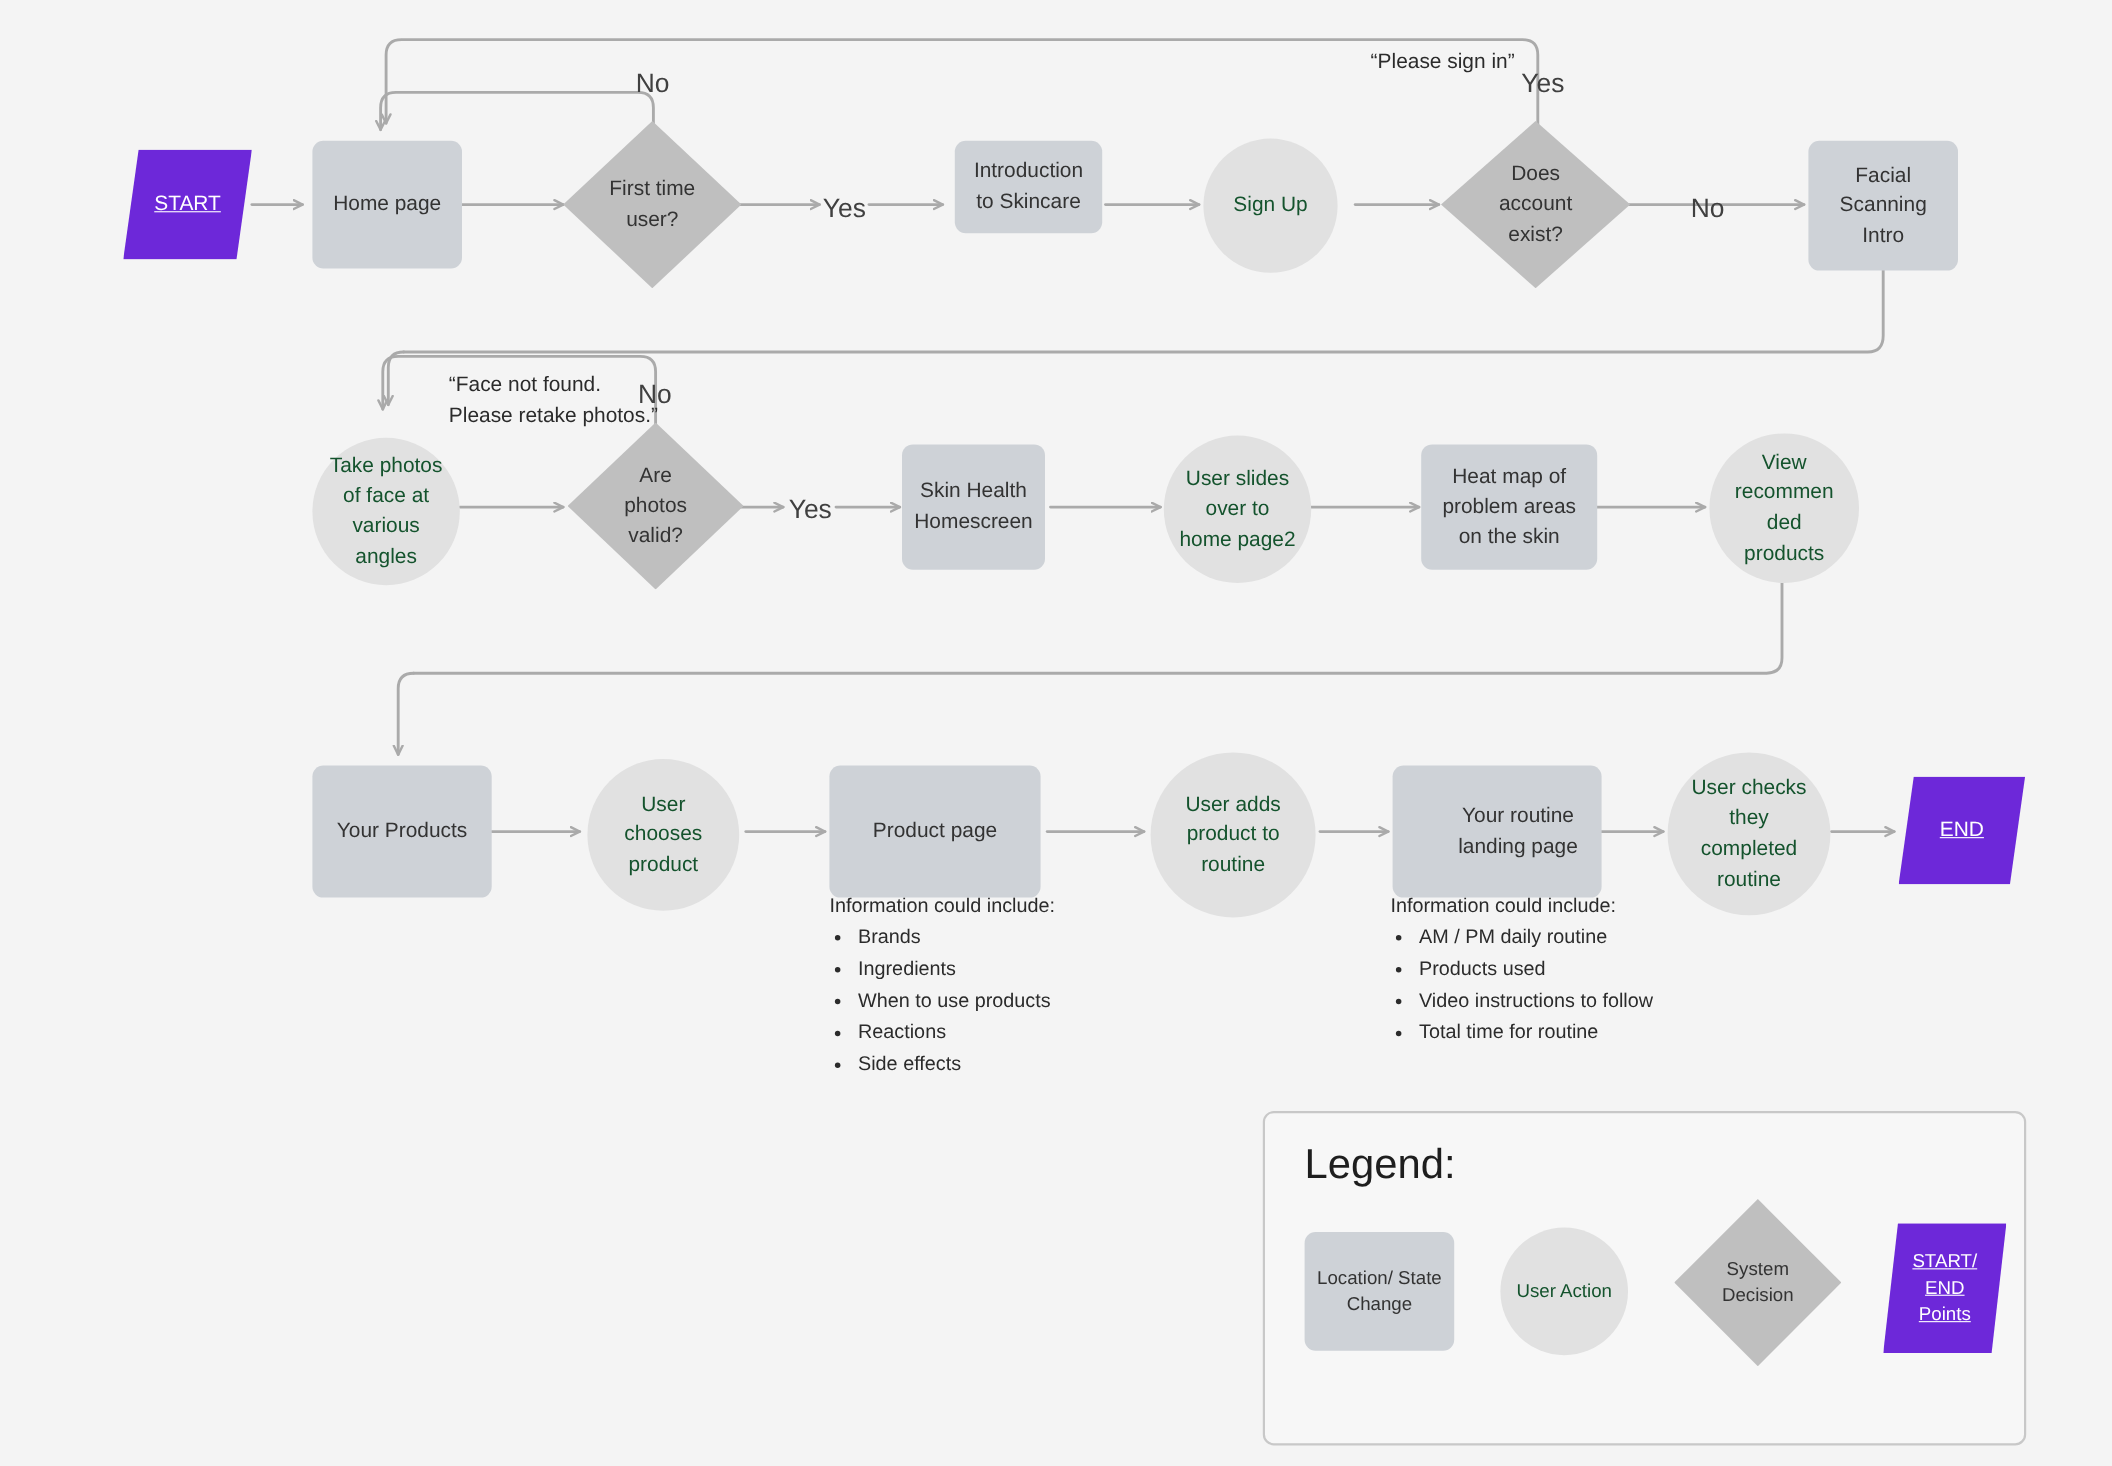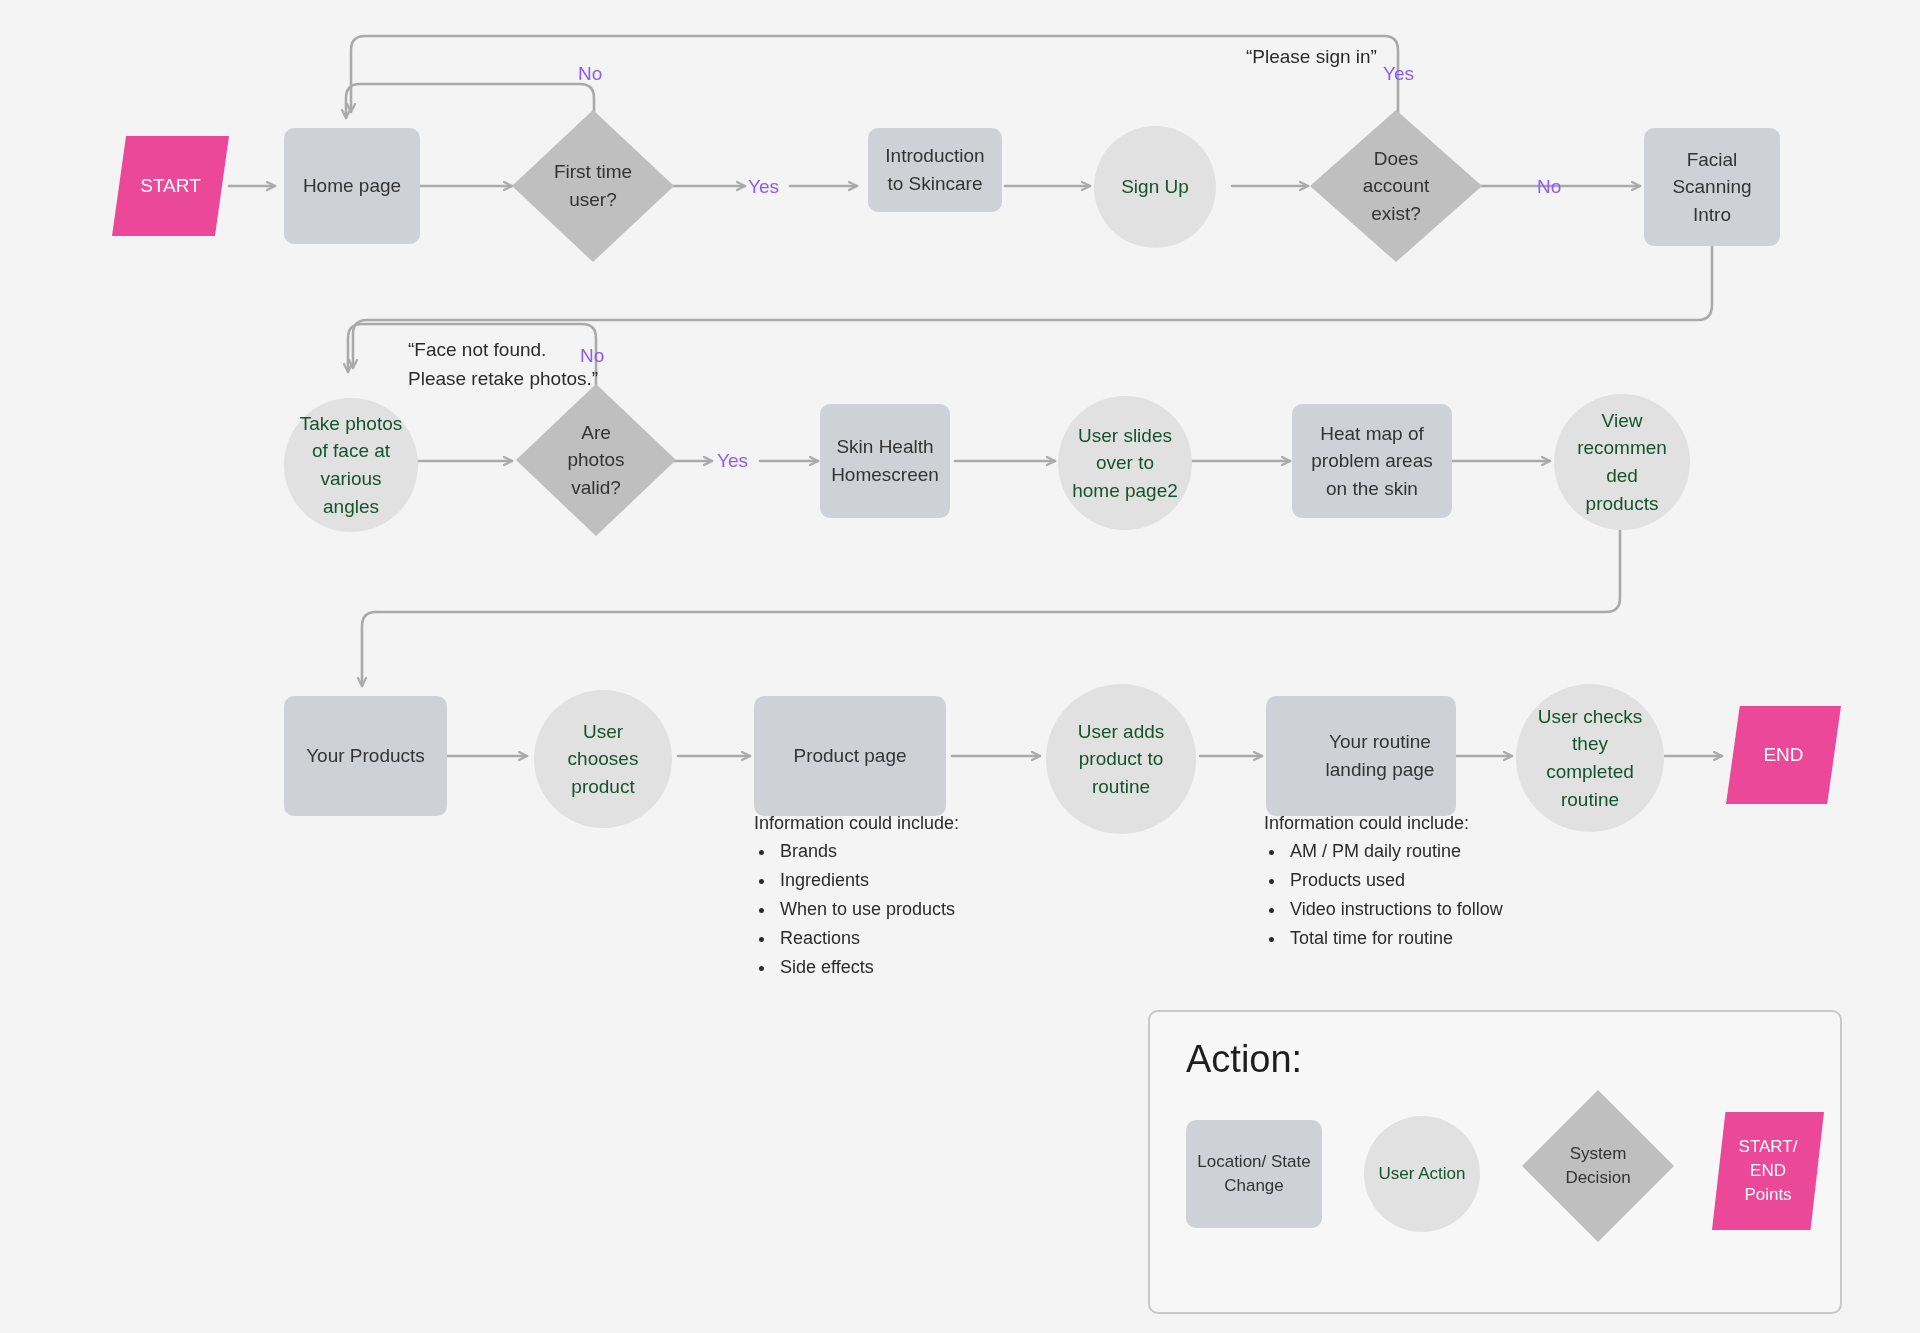--- a/index.html
+++ b/index.html
@@ -14,24 +14,24 @@
   #canvas{position:absolute;left:0;top:0;width:1920px;height:1333px;}
   #edges{position:absolute;left:0;top:0;width:1920px;height:1333px;pointer-events:none;}
 
   .node{position:absolute;display:flex;align-items:center;justify-content:center;
         text-align:center;box-sizing:border-box;line-height:1.45;}
 
   .proc{background:#ced2d7;border-radius:10px;font-size:19px;color:#333;padding:6px 10px;}
   .circ{background:#e1e1e1;border-radius:50%;font-size:19px;color:#14532d;padding:6px 10px;}
   .diam{background:#bfbfbf;font-size:19px;color:#333;
         clip-path:polygon(50% 0%,100% 50%,50% 100%,0% 50%);}
-  .term{background:#ec4899;color:#ffffff;font-size:19px;
-        clip-path:polygon(12% 0%,100% 0%,88% 100%,0% 100%);}
-
-  .edgelabel{position:absolute;font-size:19px;color:#8b5cf6;white-space:nowrap;}
+  .term{background:#6d28d9;color:#ffffff;font-size:19px;
+        clip-path:polygon(12% 0%,100% 0%,88% 100%,0% 100%);text-decoration:underline;}
+
+  .edgelabel{position:absolute;font-size:24px;color:#404040;white-space:nowrap;}
   .msglabel{position:absolute;font-size:19px;color:#2b2b2b;line-height:1.5;}
 
   .infoblock{position:absolute;font-size:18px;color:#2b2b2b;line-height:1.0;}
   .infoblock .ititle{margin:0 0 10px 0;}
   .infoblock ul{margin:0;padding:0 0 0 22px;list-style:disc;}
   .infoblock li{margin:0 0 11px 0;padding-left:4px;}
 
   #legend{position:absolute;left:1148px;top:1010px;width:690px;height:300px;
           background:#f7f7f7;border:2px solid #c8c8c8;border-radius:10px;}
   #legend-title{position:absolute;left:36px;top:26px;font-size:38px;color:#1e1e1e;}
@@ -215,21 +215,21 @@
     <div class="ititle">Information could include:</div>
     <ul>
       <li>AM / PM daily routine</li>
       <li>Products used</li>
       <li>Video instructions to follow</li>
       <li>Total time for routine</li>
     </ul>
   </div>
 
   <div id="legend">
-    <div id="legend-title">Action:</div>
+    <div id="legend-title">Legend:</div>
 
     <div class="lg proc" style="left:36px;top:108px;width:136px;height:108px;">
       <span style="max-width:118px;">Location/ State Change</span>
     </div>
 
     <div class="lg circ" style="left:214px;top:104px;width:116px;height:116px;">
       <span>User Action</span>
     </div>
 
     <div class="lg diam" style="left:372px;top:78px;width:152px;height:152px;">

